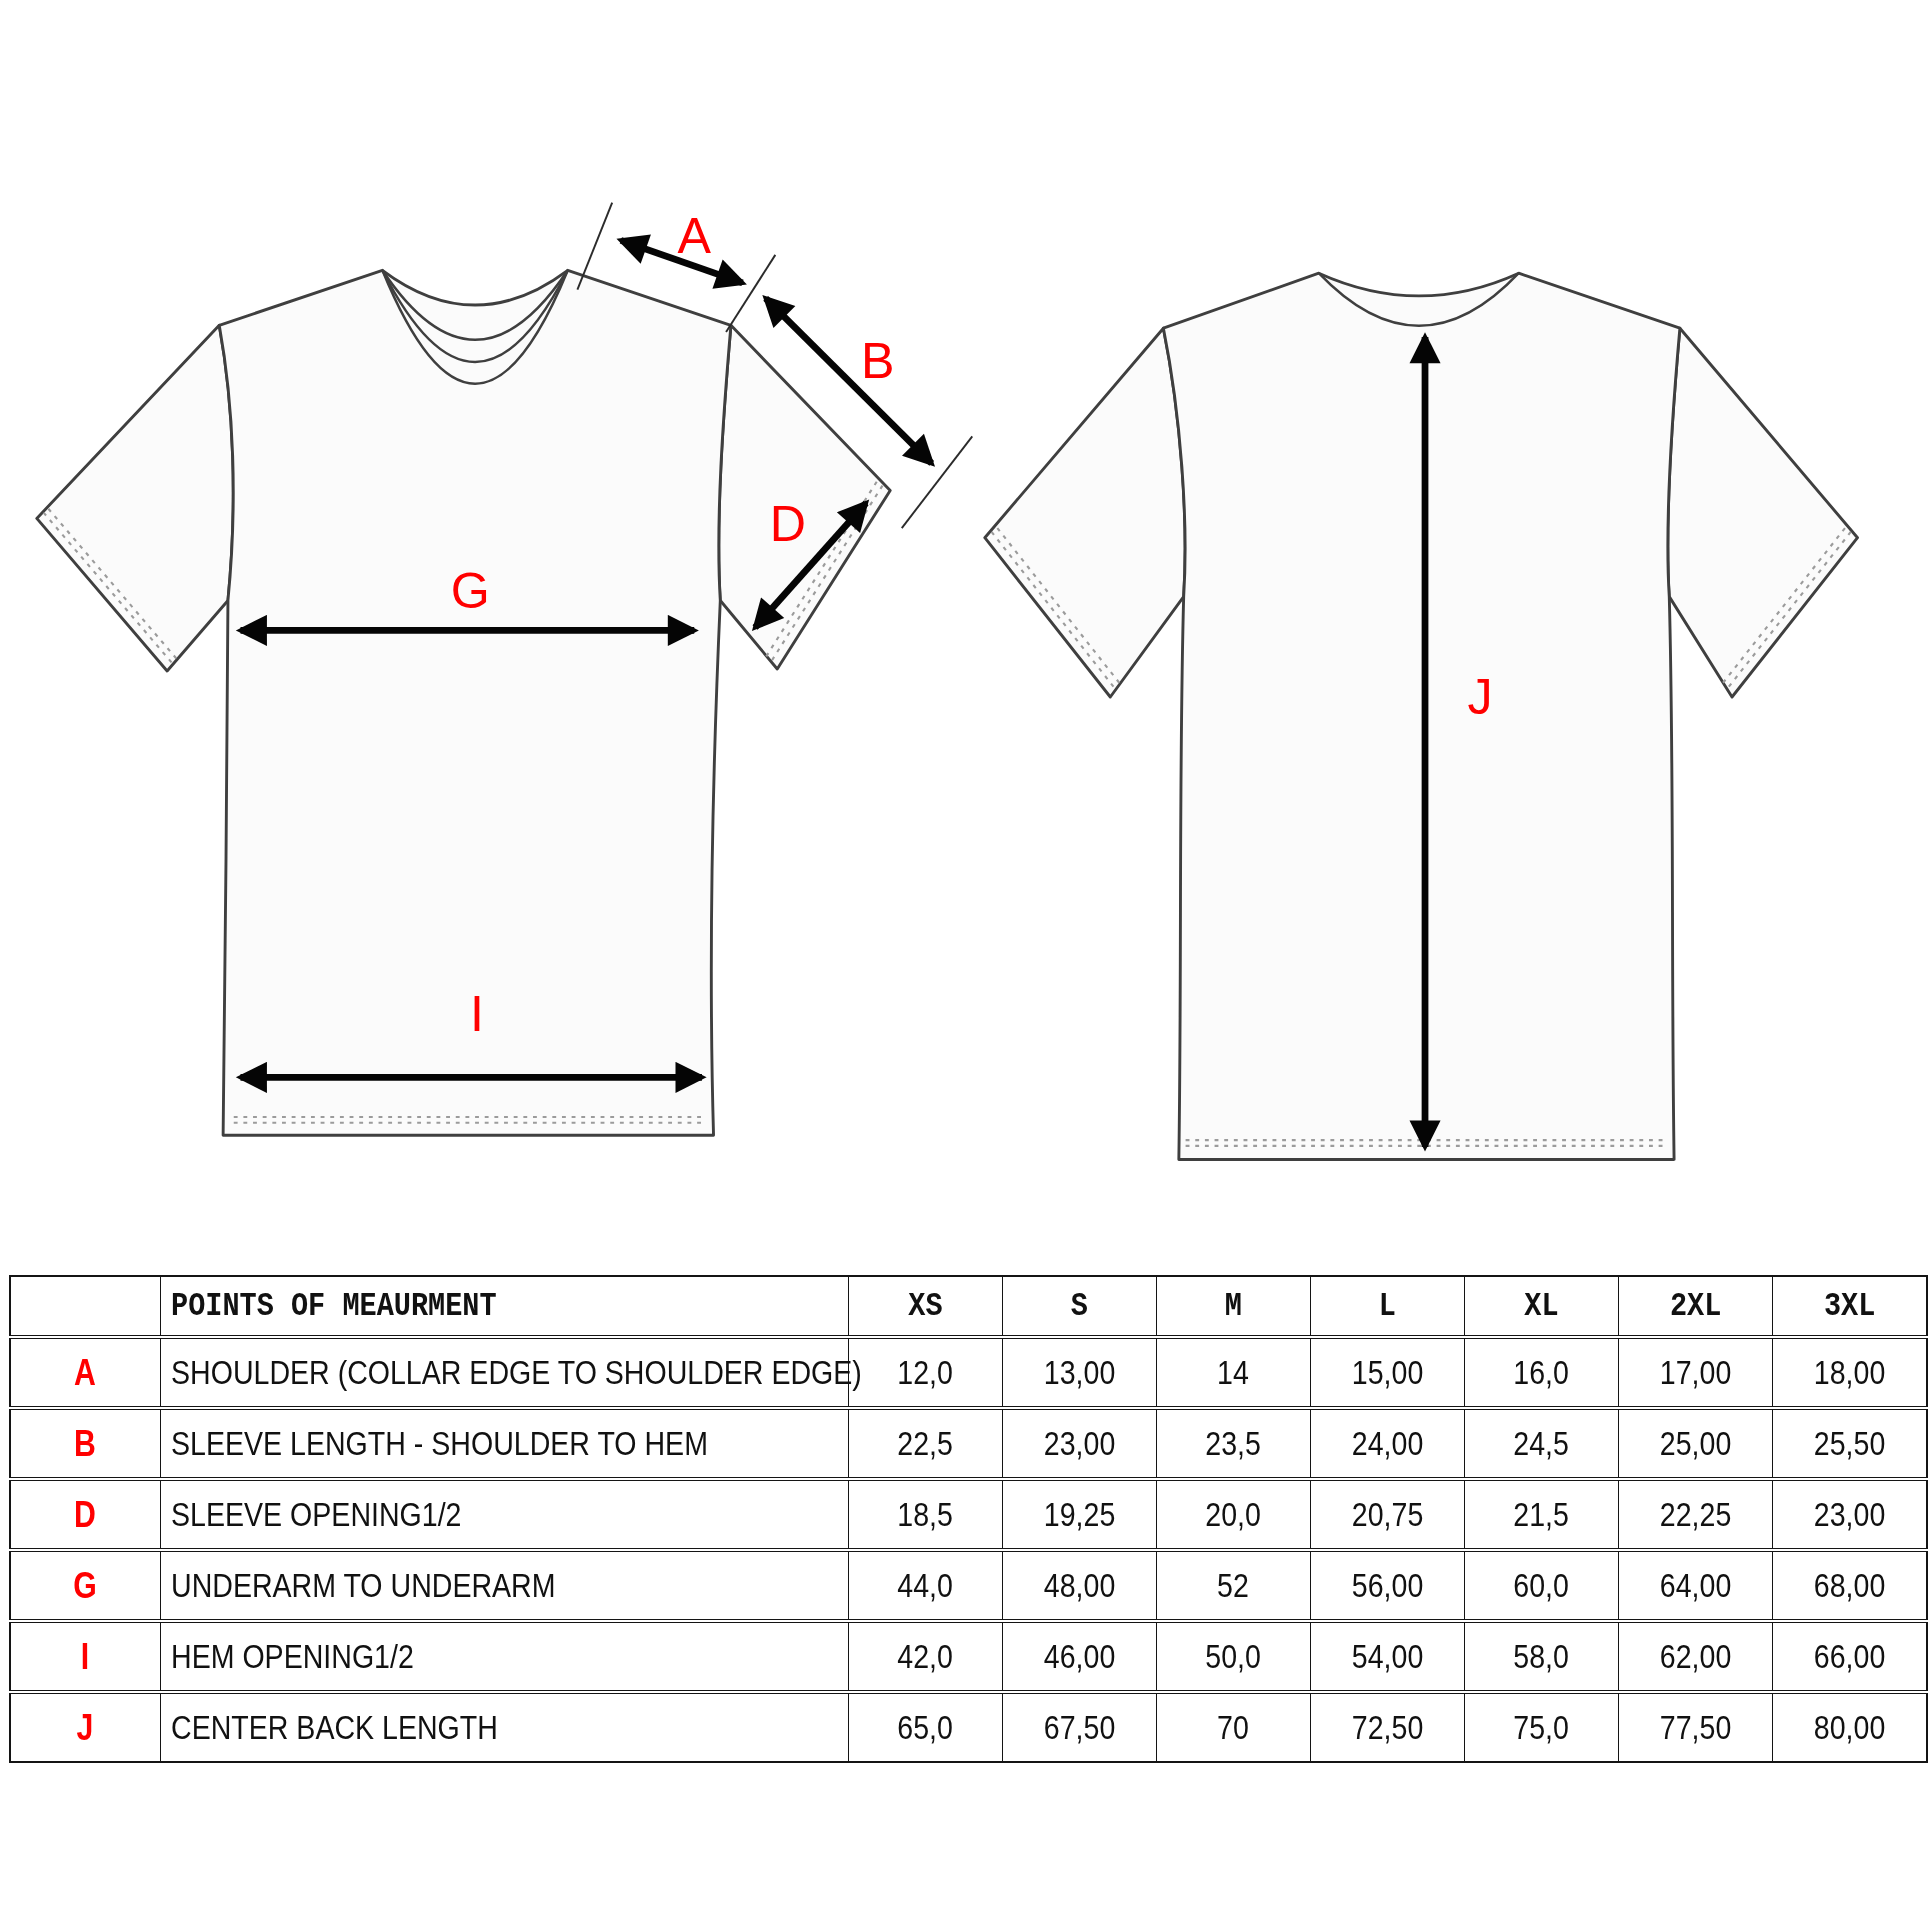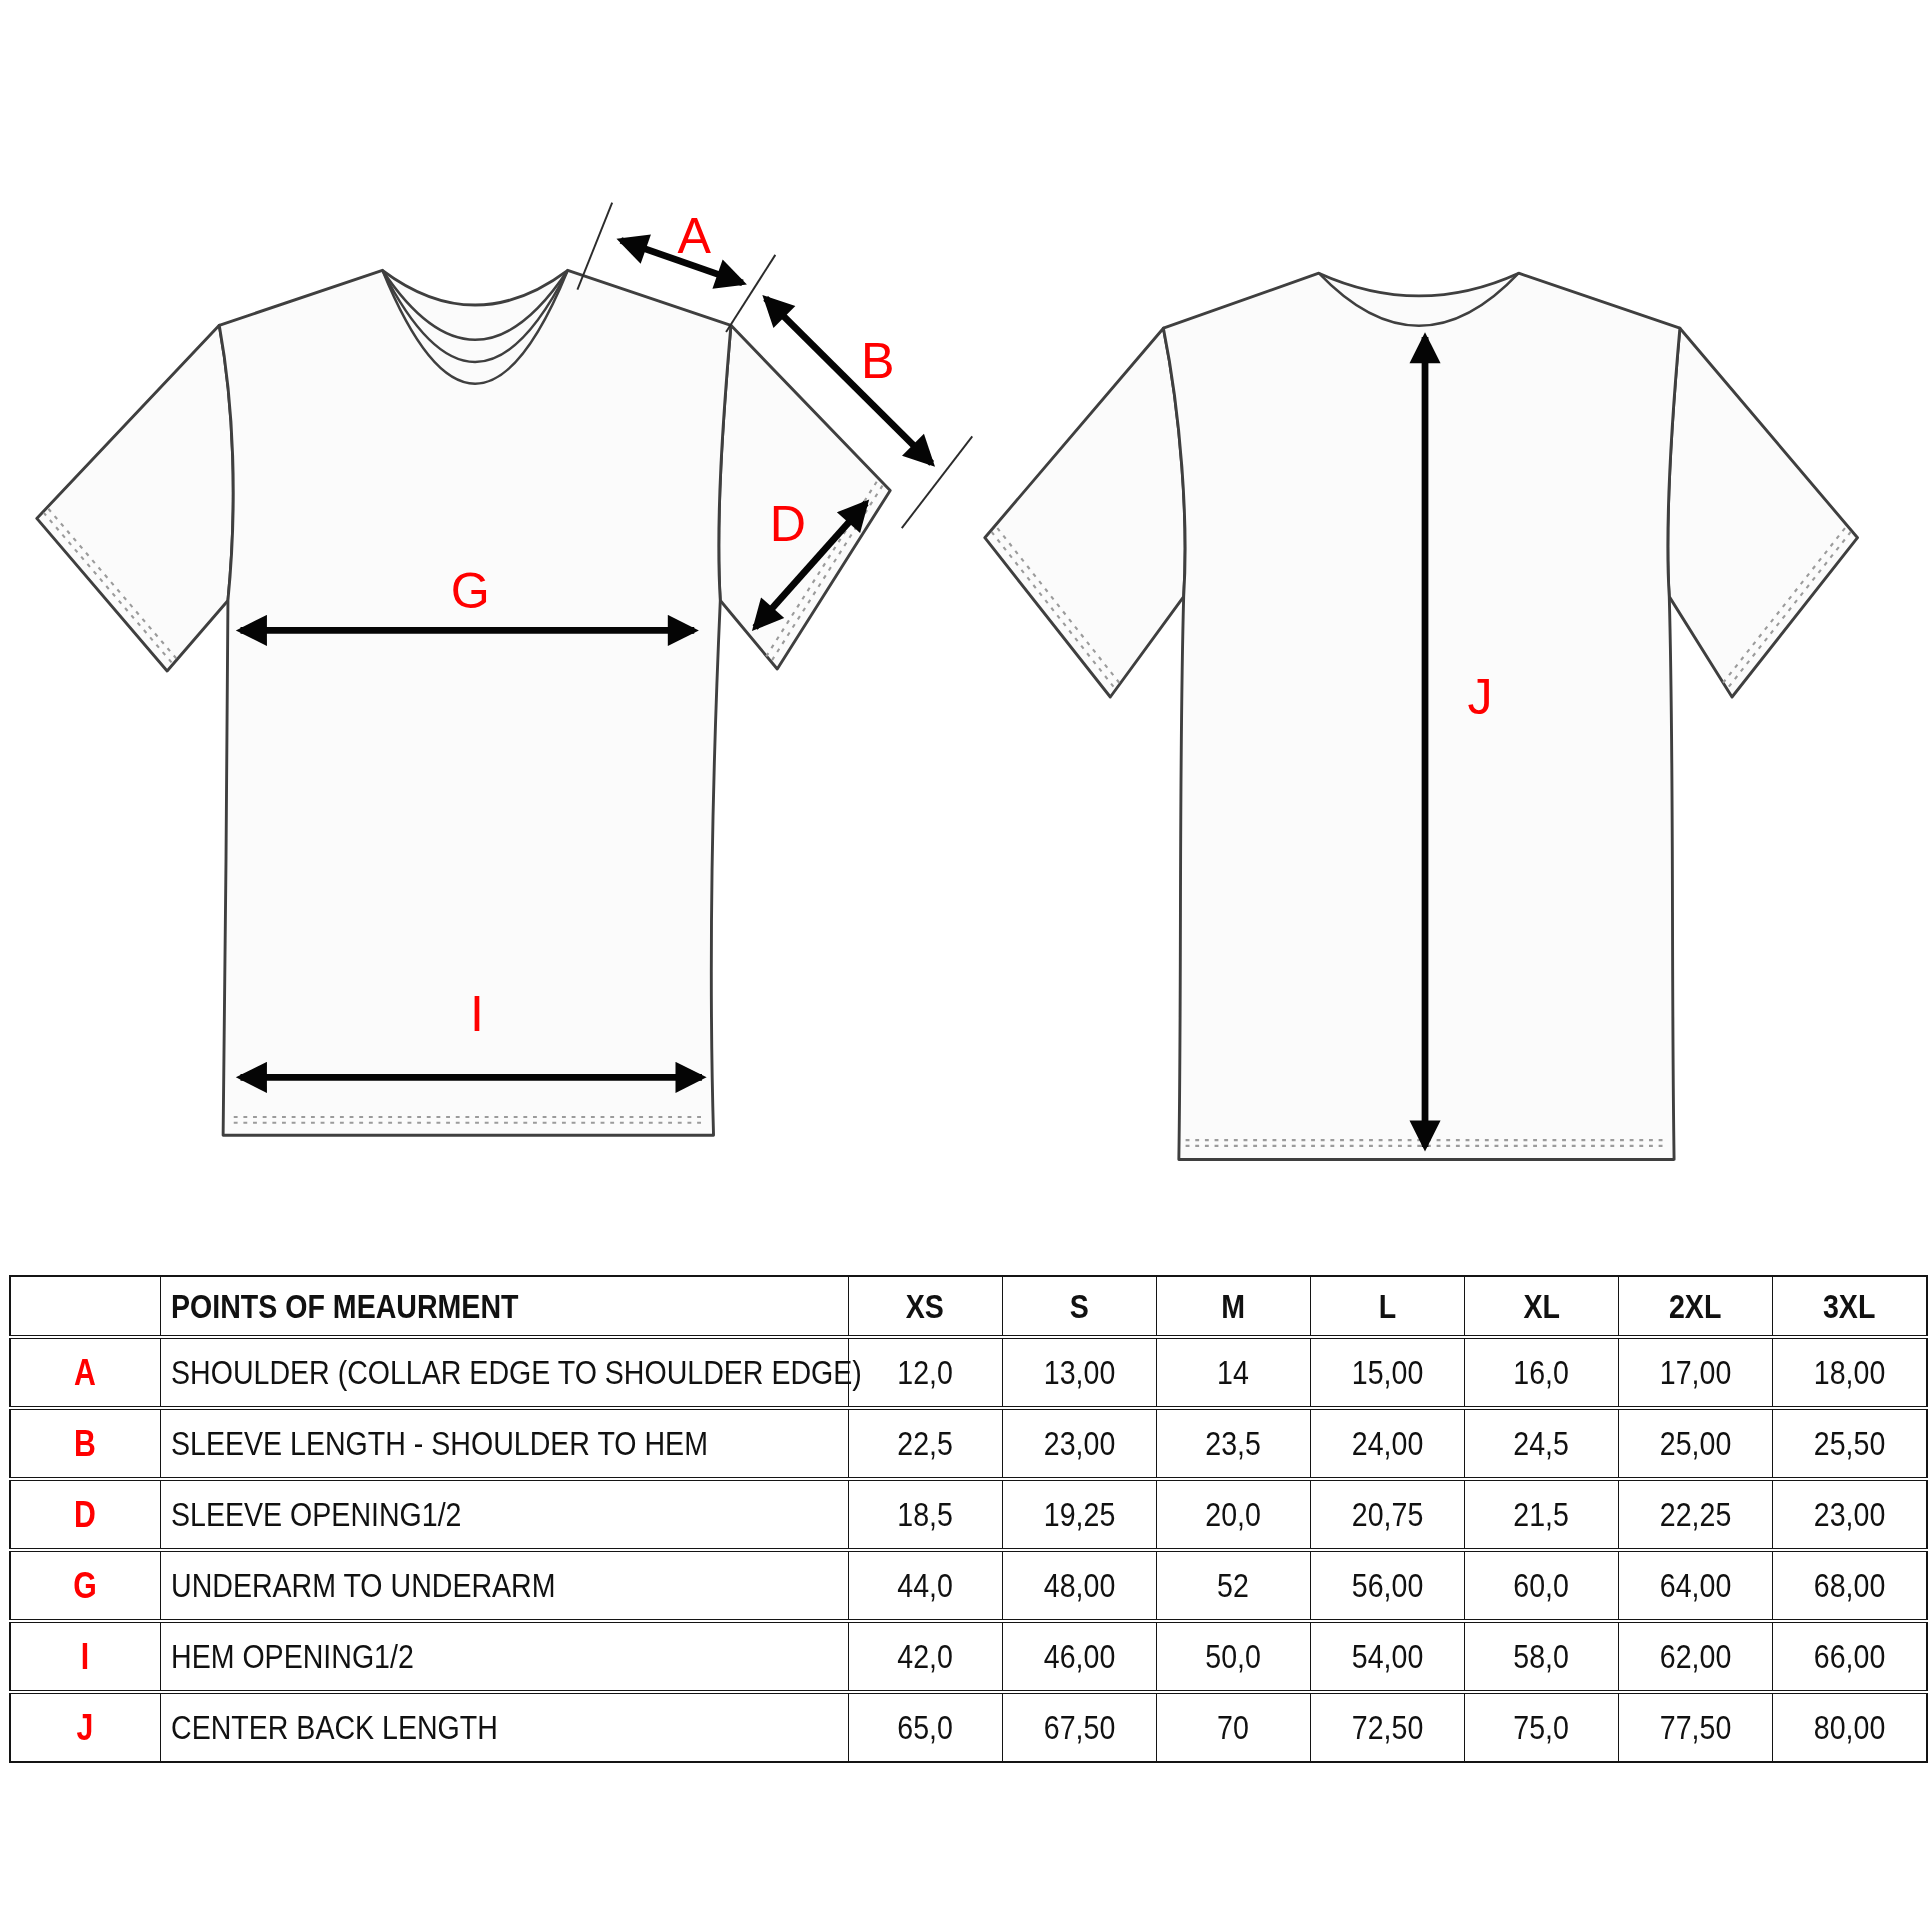--- a/index.html
+++ b/index.html
@@ -19,21 +19,21 @@
     position:absolute;left:8.7px;top:1275px;width:1919px;
     border-collapse:collapse;table-layout:fixed;
     border:2.9px solid #141414;
   }
   #size-table th,#size-table td{
     border:1.9px solid #141414;
     border-bottom:4.8px double #141414;
     padding:0;overflow:visible;white-space:nowrap;
     font-size:34px;height:67px;vertical-align:middle;text-align:center;
   }
-  #size-table tr.head th{height:58px;font-weight:bold;}
+  #size-table tr.head th{height:58px;font-weight:bold;font-family:Liberation Mono, monospace;}
   #size-table tr.lastrow td{border-bottom:2.9px solid #141414;}
   #size-table .labelcell{text-align:left;padding-left:9.7px;}
   #size-table .lettercell{color:#ff0000;font-weight:bold;font-size:36px;}
   .cnd{display:inline-block;transform:scaleX(0.84);transform-origin:center center;}
   .cndl{display:inline-block;transform:scaleX(0.84);transform-origin:left center;}
 </style>
 </head>
 <body>
 
 <svg id="diagram" width="1931" height="1255" viewBox="0 0 2000 1300" xmlns="http://www.w3.org/2000/svg">

